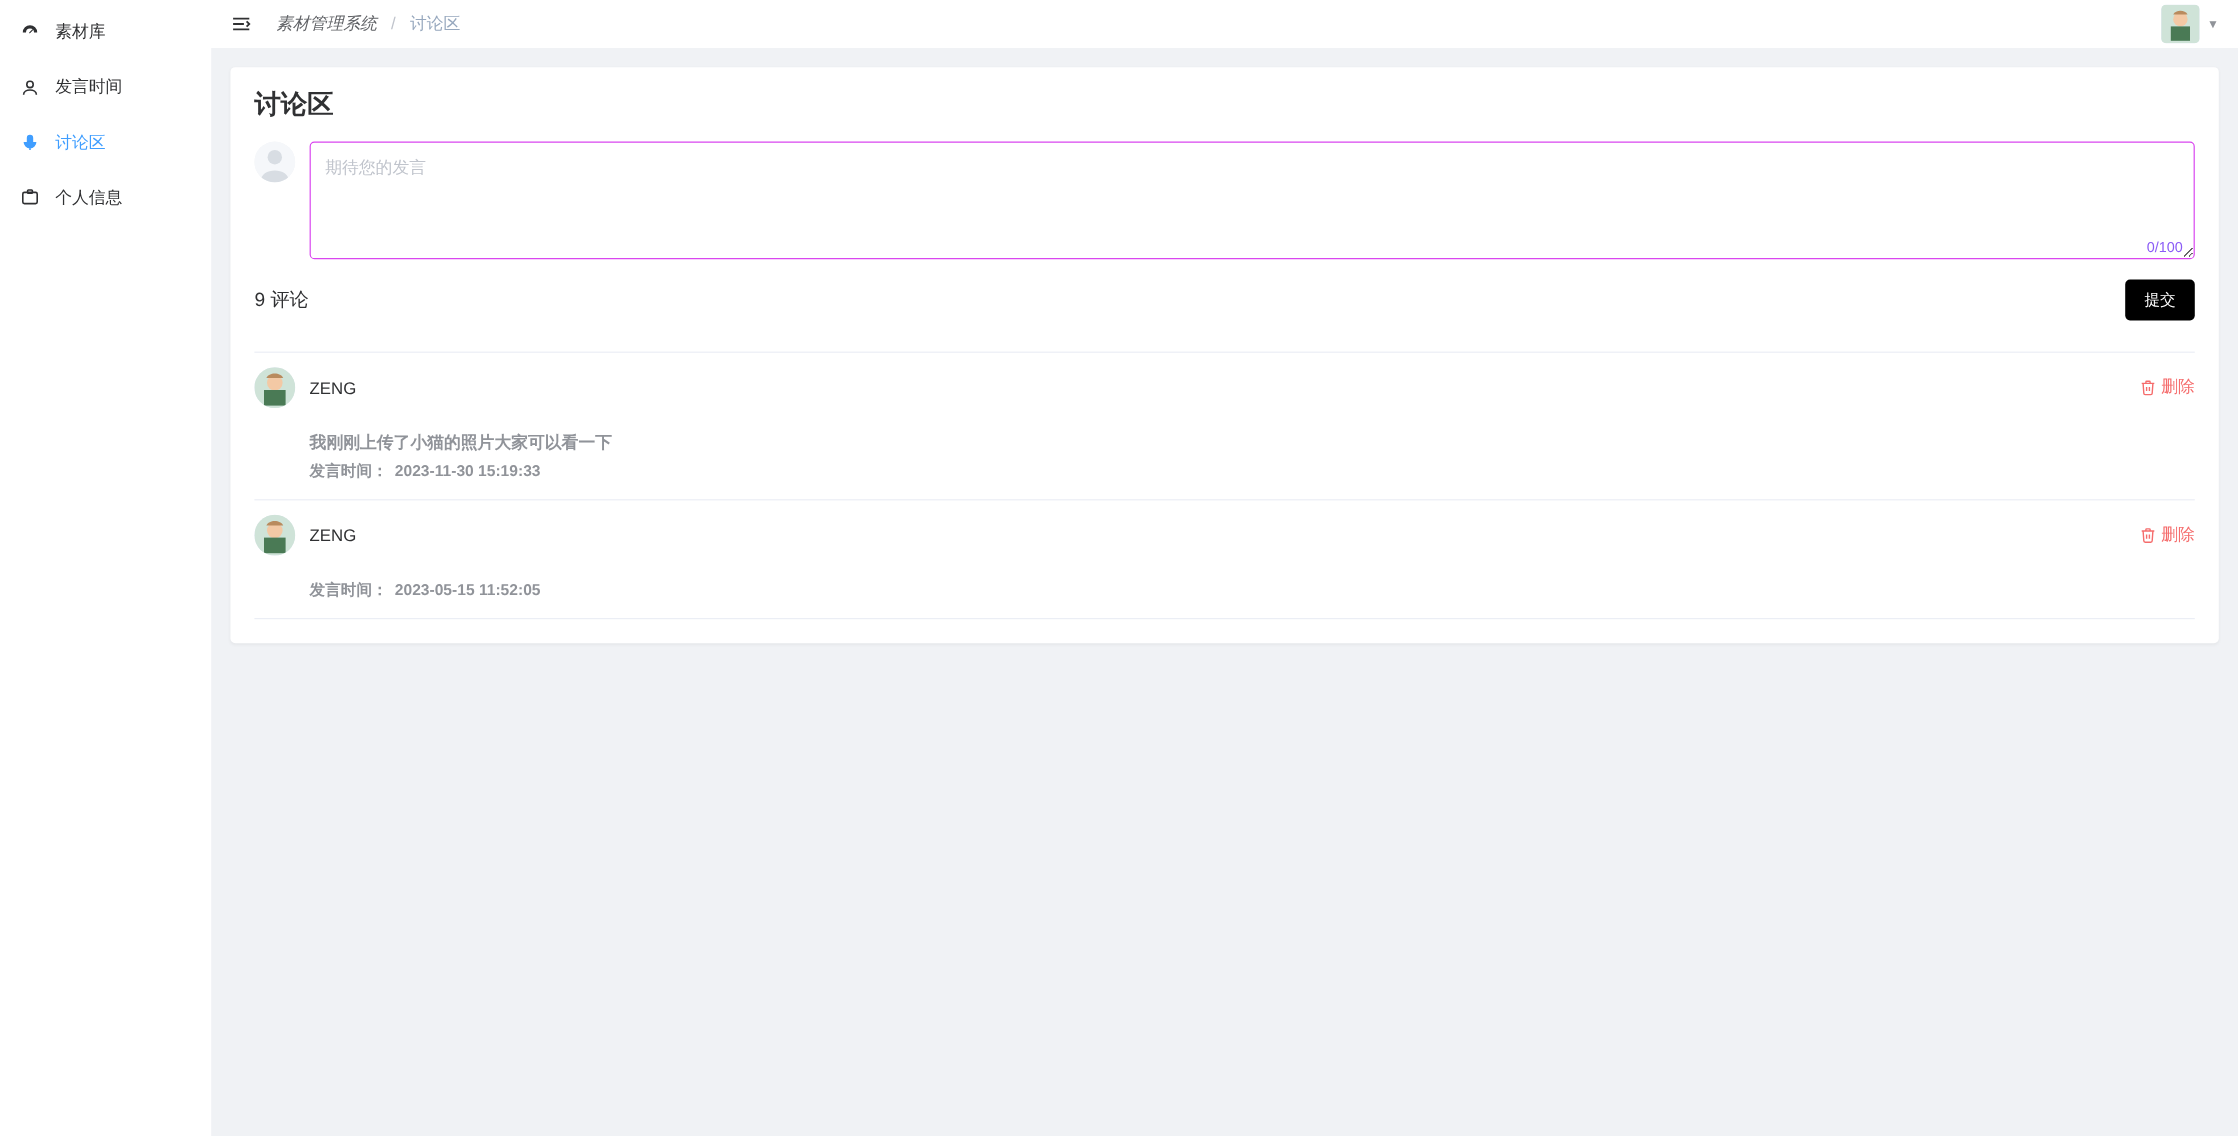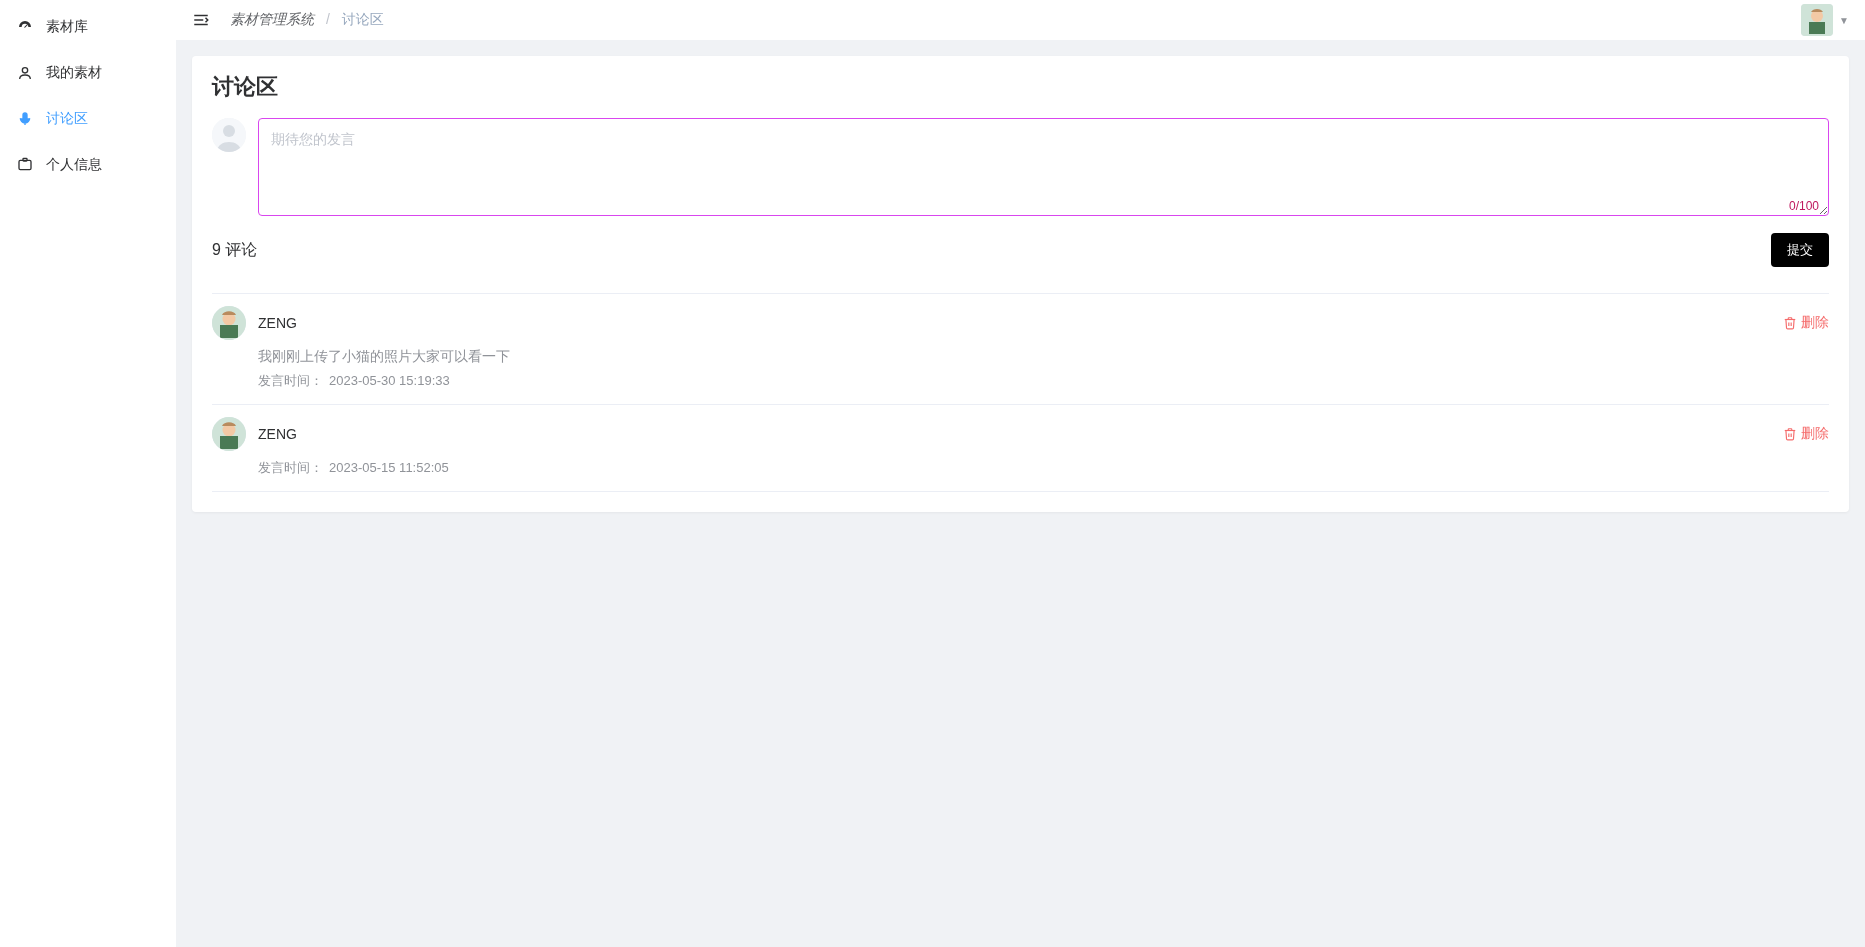--- a/index.html
+++ b/index.html
@@ -28,38 +28,38 @@
   .content-wrap { flex:1; background:#f0f2f5; padding: 16px; overflow:auto; }
   .card { background:#fff; border-radius:4px; box-shadow:0 1px 3px rgba(0,0,0,0.05); padding: 16px 20px 20px 20px; }
 
   .card h2.title { font-size: 22px; font-weight: 700; margin-bottom: 16px; }
 
   .compose-row { display:flex; align-items:flex-start; }
   .compose-avatar { width:34px; height:34px; border-radius:50%; background:#f2f4f6; display:flex; align-items:center; justify-content:center; margin-right: 12px; flex-shrink:0; overflow:hidden; }
   .textarea-wrap { position:relative; flex:1; }
   textarea.comment-input { width:100%; height:98px; border:1px solid #d946ef; border-radius:4px; padding:10px 12px; font-size:14px; line-height:1.5; color:#606266; resize:vertical; font-family:inherit; }
   textarea.comment-input::placeholder { color:#C0C4CC; }
-  .char-count { position:absolute; right:10px; bottom:6px; font-size:12px; color:#be185d; pointer-events:none; }
+  .char-count { position:absolute; right:10px; bottom:6px; font-size:12px; color:#8b5cf6; pointer-events:none; }
 
   .count-row { display:flex; align-items:center; margin-top: 14px; }
   .count-text { font-size:16px; color:#303133; }
   .count-row .spacer { flex:1; }
   .btn-submit { background:#000000; border:none; color:#fff; font-size:13px; padding: 8px 16px; border-radius:4px; cursor:pointer; }
 
   .divider-top { border-top:1px solid #EBEEF5; margin-top: 26px; }
 
   
   .comment-item { padding: 12px 0 14px 0; border-bottom:1px solid #EBEEF5; }
   .ci-head { display:flex; align-items:center; }
   .ci-avatar { width:34px; height:34px; border-radius:50%; background:#dfe7ef; display:flex; align-items:center; justify-content:center; margin-right: 12px; flex-shrink:0; overflow:hidden; }
   .ci-name { font-size:14px; color:#303133; }
   .ci-head .spacer { flex:1; }
   .ci-delete { display:flex; align-items:center; color:#F56C6C; font-size:14px; cursor:pointer; }
   .ci-delete svg { margin-right:4px; }
-  .ci-body { padding-left: 46px; margin-top:8px; }
+  .ci-body { padding-left: 46px; margin-top:20px;font-weight:bold; }
   .ci-text { font-size:14px; color:#909399; margin-bottom:6px; }
   .ci-time { font-size:13px; color:#909399; }
   .ci-time .lbl { margin-right:6px; }
 
   
   .avatar svg, .ci-avatar svg, .compose-avatar svg { width:100%; height:100%; }
 </style>
 </head>
 <body>
 
@@ -74,21 +74,21 @@
       </span>
       <span>素材库</span>
     </div>
     <div class="menu-item">
       <span class="mi-icon">
         <svg width="16" height="16" viewBox="0 0 24 24" fill="none" stroke="#303133" stroke-width="2">
             <circle cx="12" cy="8" r="4"></circle>
             <path d="M4 21c0-4 4-6 8-6s8 2 8 6"></path>
           </svg>
       </span>
-      <span>我的素材</span>
+      <span>发言时间</span>
     </div>
     <div class="menu-item active">
       <span class="mi-icon">
         <svg width="16" height="16" viewBox="0 0 24 24" fill="none" stroke="#409EFF" stroke-width="2">
             <rect x="9" y="3" width="6" height="11" rx="3"></rect>
             <path d="M5 11a7 7 0 0014 0M12 18v3"></path>
           </svg>
       </span>
       <span>讨论区</span>
     </div>
@@ -176,21 +176,21 @@
                   <path d="M19 6l-1 14a2 2 0 01-2 2H8a2 2 0 01-2-2L5 6"></path>
                   <path d="M10 11v6M14 11v6"></path>
                   <path d="M9 6V4a1 1 0 011-1h4a1 1 0 011 1v2"></path>
                 </svg>
               <span>删除</span>
             </span>
           </div>
           <div class="ci-body">
             <div class="ci-text">我刚刚上传了小猫的照片大家可以看一下</div>
             <div class="ci-time">
-              <span class="lbl">发言时间：</span><span>2023-05-30 15:19:33</span>
+              <span class="lbl">发言时间：</span><span>2023-11-30 15:19:33</span>
             </div>
           </div>
         </div>
 
         <div class="comment-item">
           <div class="ci-head">
             <div class="ci-avatar">
               <svg viewBox="0 0 34 34">
                   <rect width="34" height="34" fill="#cfe3d8"></rect>
                   <circle cx="17" cy="13" r="6.5" fill="#f3c9a5"></circle>

